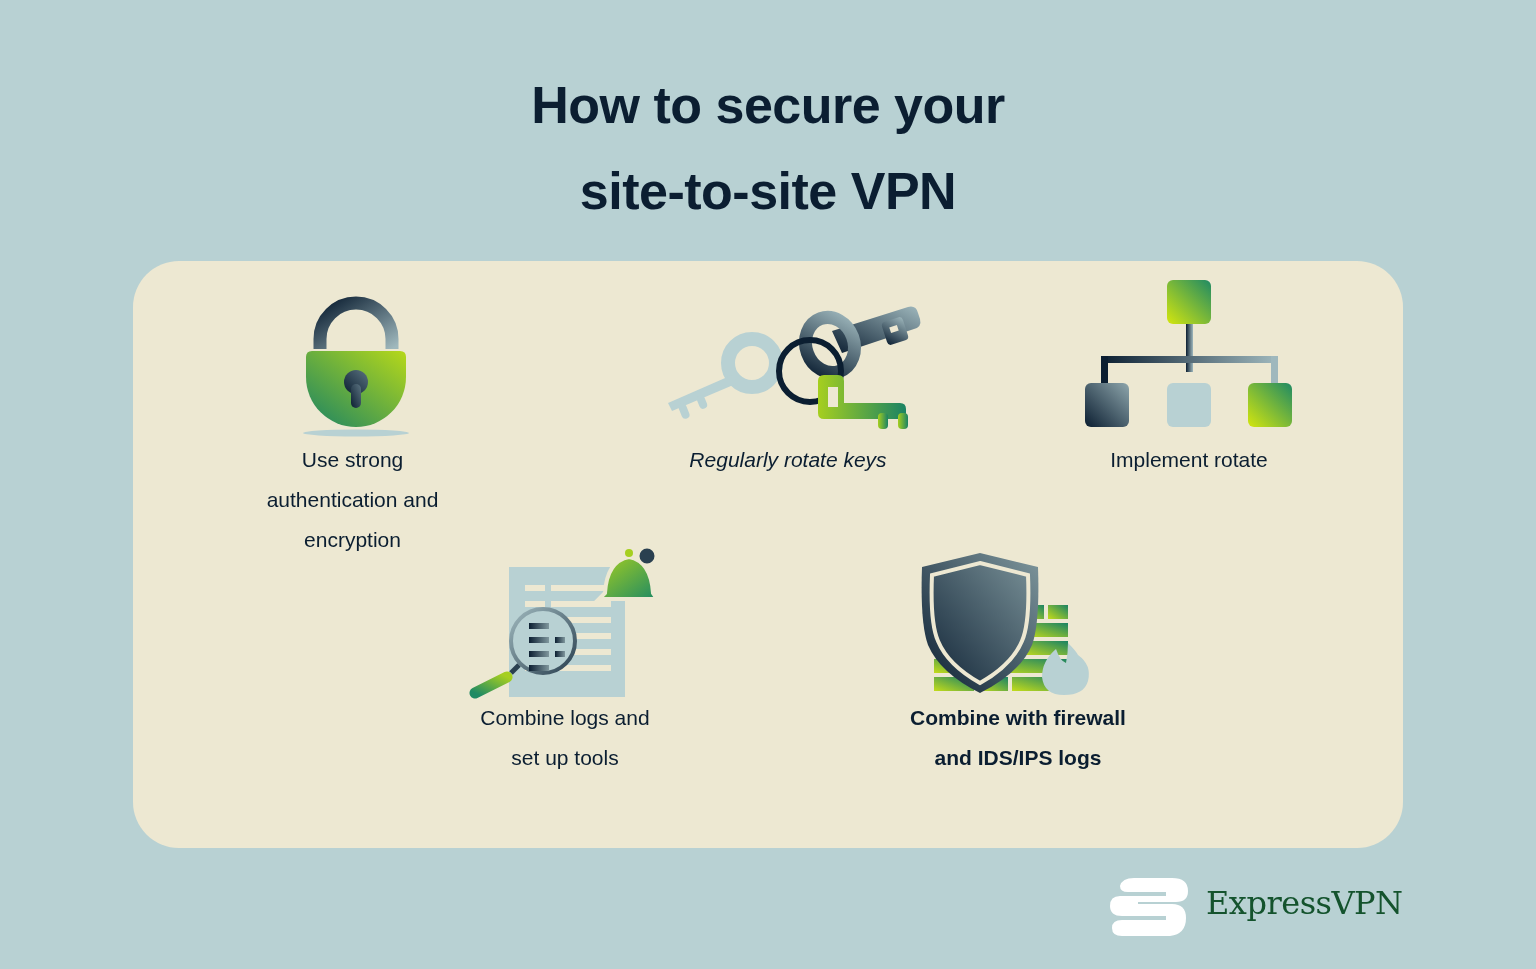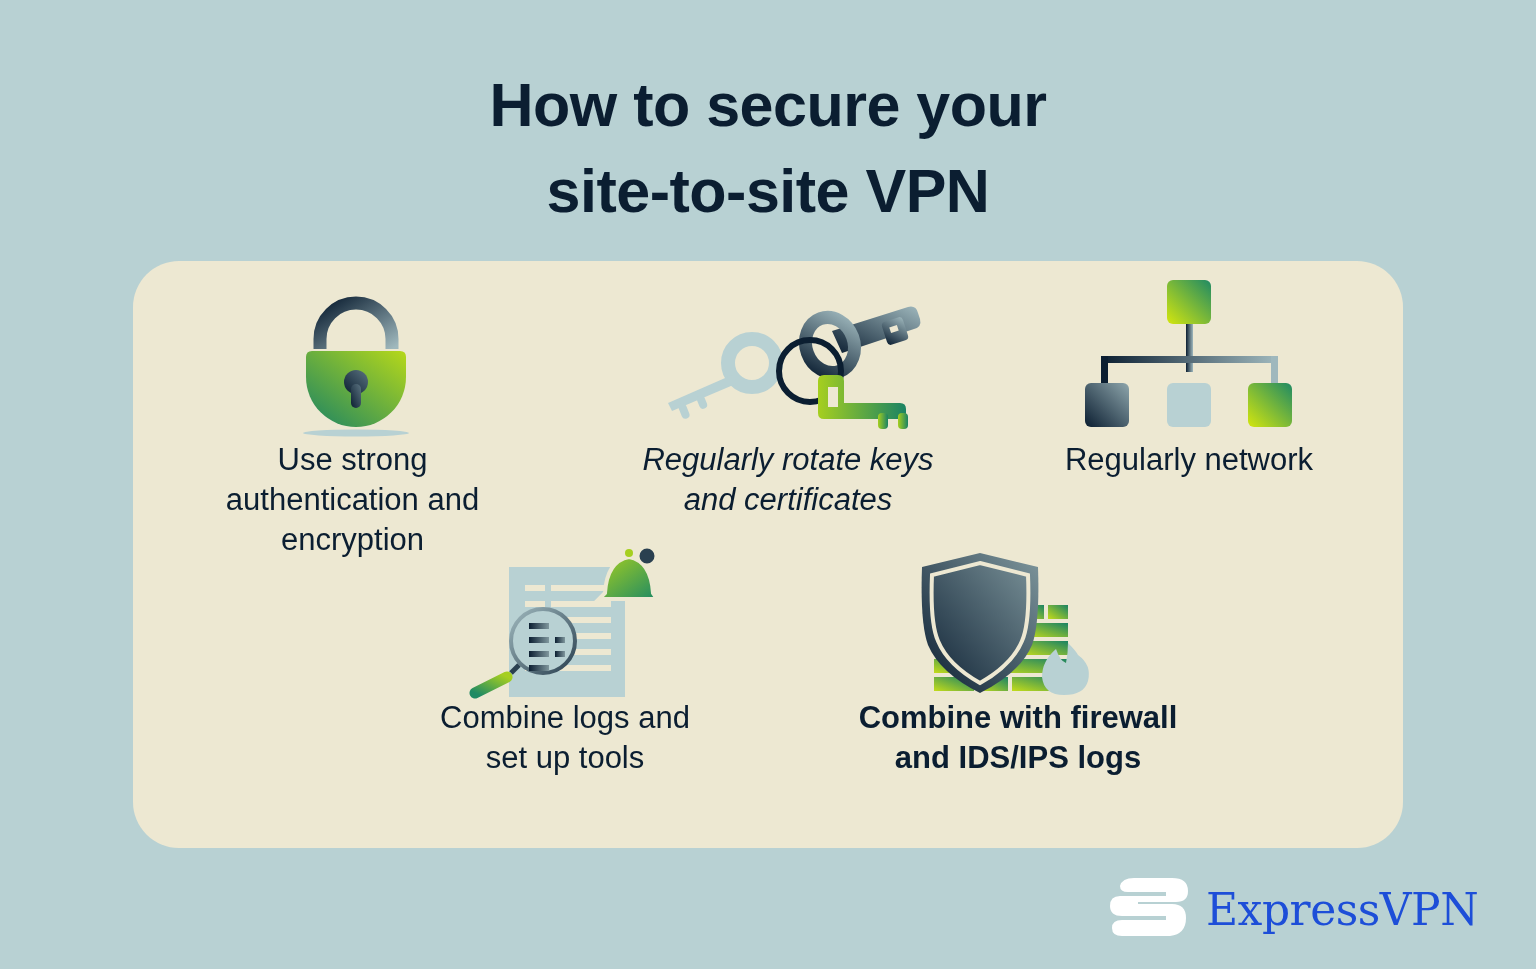--- a/index.html
+++ b/index.html
@@ -8,55 +8,55 @@
       background: #b8d1d3;
       font-family: "Liberation Sans", "DejaVu Sans", sans-serif;
       color: #0b1e31;
       position: relative;
     }
     .title {
       position: absolute;
       left: 0; top: 62px; width: 1536px;
       text-align: center;
       font-weight: bold;
-      font-size: 61px;
+      font-size: 52px;
       line-height: 86px;
       color: #0b1e31;
       letter-spacing: -0.5px;
     }
     .title span { display: block; }
     .card {
       position: absolute;
       left: 133px; top: 261px;
       width: 1270px; height: 587px;
       background: #ede8d2;
       border-radius: 46px;
     }
     .item { position: absolute; text-align: center; }
     .item .icon { position: absolute; }
     .item .label {
       position: absolute;
       left: 0; right: 0;
-      font-size: 31px;
+      font-size: 21px;
       line-height: 40px;
       color: #0b1e31;
       text-align: center;
     }
     .item .label span { display: block; white-space: nowrap; }
     .logo {
       position: absolute;
       left: 1108px; top: 872px;
       width: 330px; height: 70px;
     }
     .logo-text {
       position: absolute;
       left: 98px; top: 12px;
       font-family: "DejaVu Serif", "Liberation Serif", serif;
-      font-size: 44px;
-      color: #1d4ed8;
+      font-size: 32px;
+      color: #14532d;
       letter-spacing: -0.5px;
     }
   </style>
 </head>
 <body>
 
 <h1 class="title">
   <span>How to secure your</span>
   <span>site-to-site VPN</span>
 </h1>
@@ -123,21 +123,20 @@
 
       <g fill="url(#greenKeyGrad)">
         <path d="M158 78 Q158 72 164 72 H178 Q184 72 184 78 V100 H240 Q246 100 246 106 V110 Q246 116 240 116 H164 Q158 116 158 110 Z"></path>
         <rect x="218" y="110" width="10" height="16" rx="4"></rect>
         <rect x="238" y="110" width="10" height="16" rx="4"></rect>
       </g>
       <rect x="168" y="84" width="10" height="20" fill="#ede8d2"></rect>
     </svg>
     <div class="label" style="top:159px;">
       <span>Regularly rotate keys</span>
-      <span>and certificates</span>
     </div>
   </div>
 
   <div class="item" style="left:900px; top:10px; width:312px; height:250px;">
     <svg class="icon" style="left:52px; top:9px;" width="210" height="148" viewBox="0 0 210 148">
       <defs>
         <linearGradient id="netGreen" x1="0" y1="1" x2="1" y2="0">
           <stop offset="0" stop-color="#d4e60e"></stop>
           <stop offset="1" stop-color="#1f8a64"></stop>
         </linearGradient>
@@ -153,21 +152,21 @@
       <rect x="101" y="40" width="7" height="52" fill="url(#netLine)"></rect>
       <rect x="16" y="76" width="176" height="7" fill="url(#netLine)"></rect>
       <rect x="16" y="76" width="7" height="30" fill="#0b1e31"></rect>
       <rect x="186" y="76" width="7" height="30" fill="#9fb8bd"></rect>
       <rect x="82" y="0" width="44" height="44" rx="6" fill="url(#netGreen)"></rect>
       <rect x="0" y="103" width="44" height="44" rx="6" fill="url(#netDark)"></rect>
       <rect x="82" y="103" width="44" height="44" rx="6" fill="#b8d1d3"></rect>
       <rect x="163" y="103" width="44" height="44" rx="6" fill="url(#netGreen)"></rect>
     </svg>
     <div class="label" style="top:169px;">
-      <span>Regularly network</span>
+      <span>Implement rotate</span>
     </div>
   </div>
 
   <div class="item" style="left:282px; top:280px; width:300px; height:260px;">
     <svg class="icon" style="left:52px; top:2px;" width="190" height="156" viewBox="0 0 190 156">
       <defs>
         <linearGradient id="bellGrad" x1="0" y1="0" x2="1" y2="1">
           <stop offset="0" stop-color="#a6cf1f"></stop>
           <stop offset="1" stop-color="#1f8a64"></stop>
         </linearGradient>

